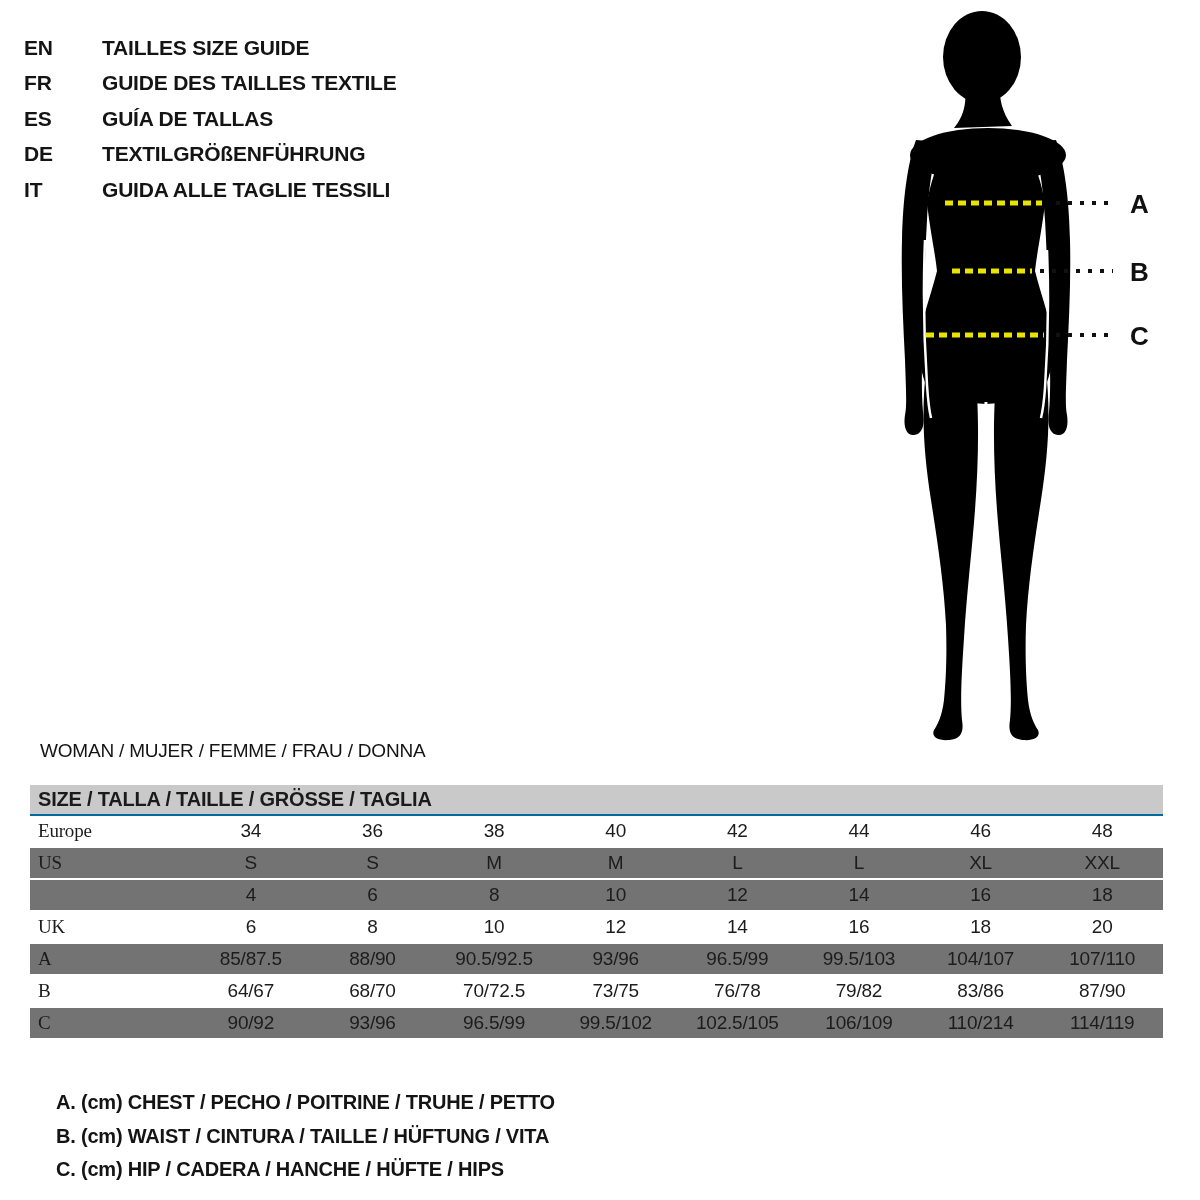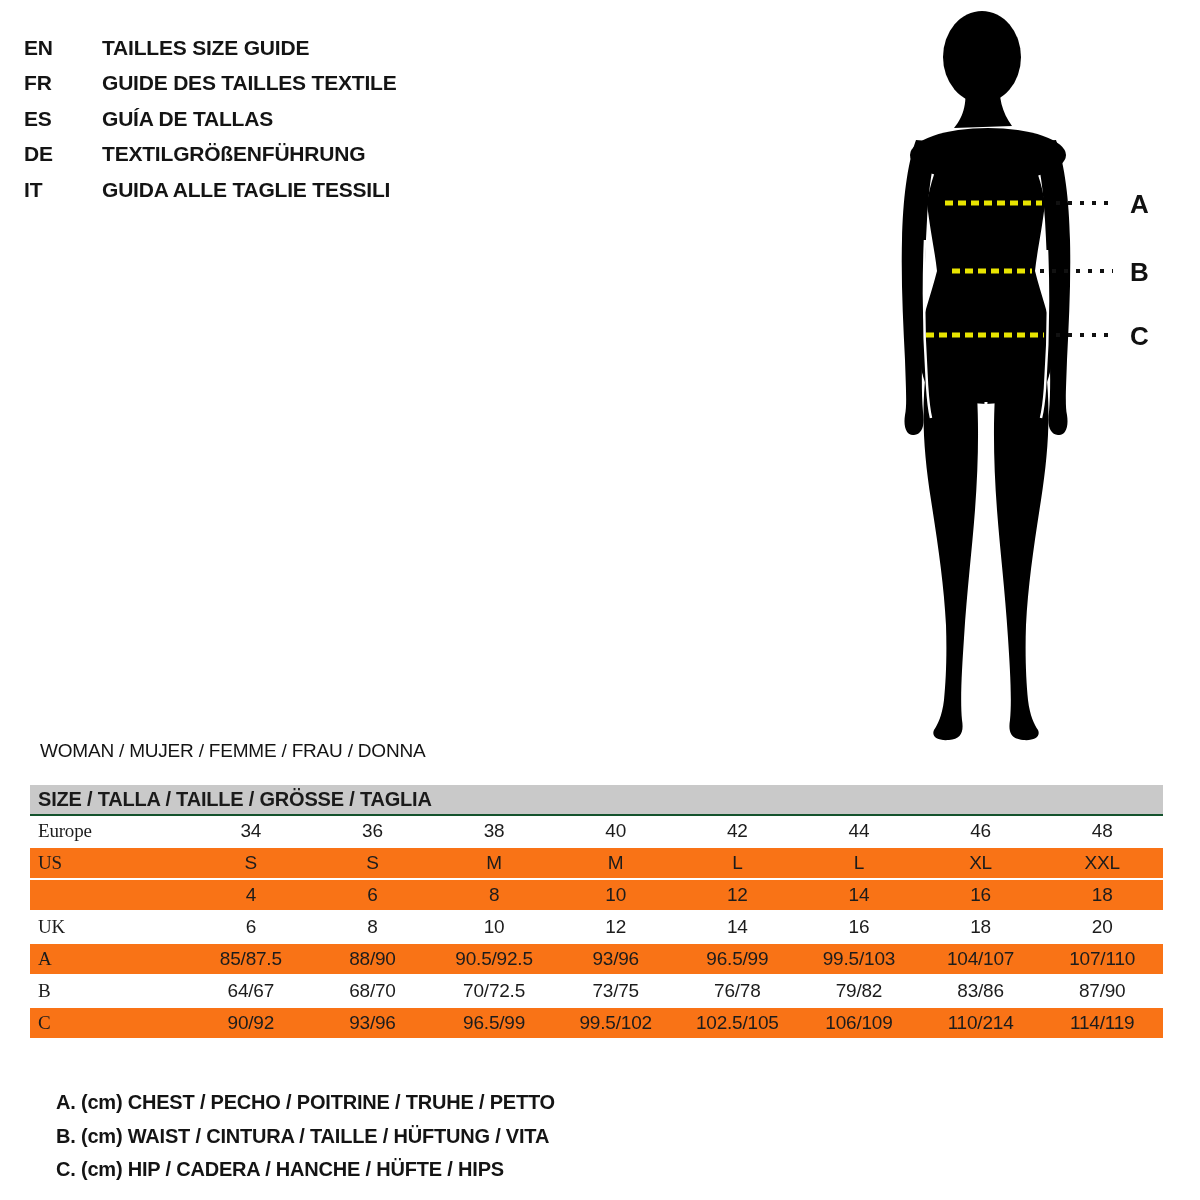--- a/index.html
+++ b/index.html
@@ -23,26 +23,26 @@
                  font-size:19px; font-weight:normal; letter-spacing:-0.2px; color:#141414; }
 
   
   .size-table { position:absolute; left:30px; top:785px; width:1133px;
                 border-collapse:collapse; table-layout:fixed;
                 font-size:19px; color:#1c1c1c; letter-spacing:-0.2px; }
   .size-table col.c-label { width:160px; }
   .size-table th {
     background:#c9c9c9; height:29px; text-align:left; padding:0 0 0 8px;
     font-size:20px; font-weight:bold; color:#1a1a1a;
-    border-bottom:2px solid #14532d;
+    border-bottom:2px solid #0369a1;
   }
   .size-table td { height:30px; padding:0; text-align:center; font-weight:normal;
                    border-bottom:2px solid #ffffff; white-space:nowrap; }
   .size-table td.row-label { text-align:left; padding-left:8px;font-family:Liberation Serif, serif; }
-  .size-table tr.shaded td { background:#f97316; }
+  .size-table tr.shaded td { background:#737373; }
 
   
   .legend { position:absolute; left:56px; top:1086px; }
   .legend-line { font-size:20px; font-weight:bold; line-height:33.5px;
                  letter-spacing:-0.2px; color:#141414; white-space:nowrap; }
 </style>
 </head>
 <body>
 
 <div class="page">

